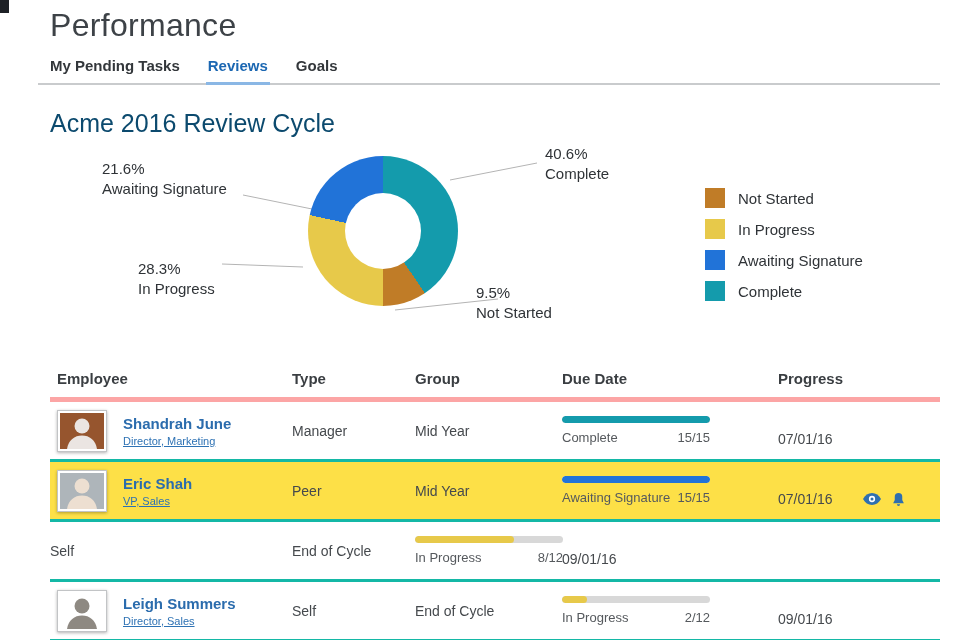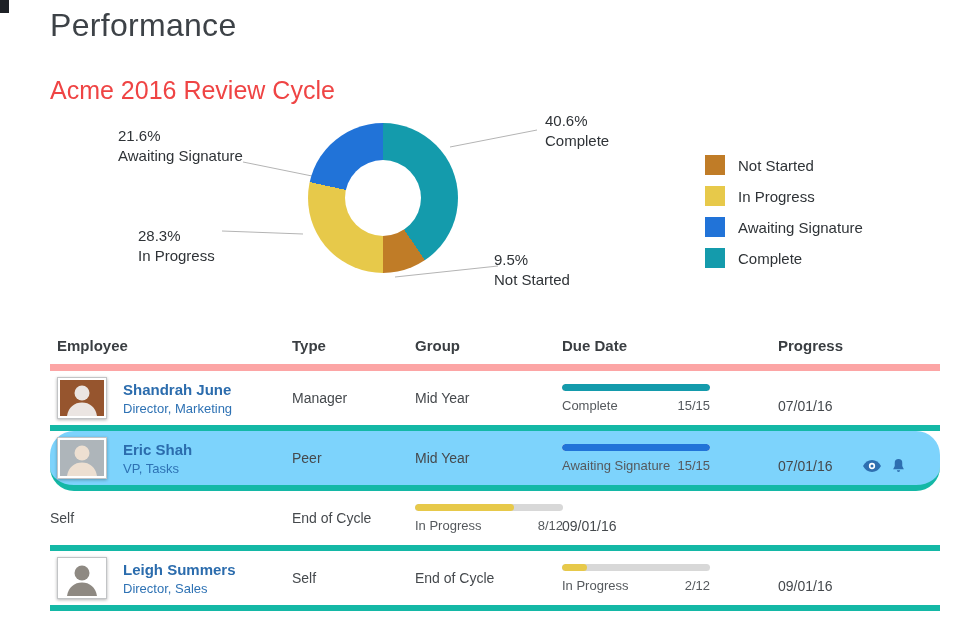--- a/index.html
+++ b/index.html
@@ -18,70 +18,75 @@
   h1.page-title { margin-top: 7px; font-size: 32px; font-weight: 400; color: #3d4247; letter-spacing: .3px; }
 
   
   .tabs { display: flex; gap: 28px; margin-top: 13px; position: relative; font-size: 15px; font-weight: 700; color: #33373b; }
   .tabs::after { content: ""; position: absolute; left: -12px; right: 0; bottom: 0; height: 2px; background: #c9cbcd; }
   .tab { padding-bottom: 11px; position: relative; cursor: pointer; z-index: 1; }
   .tab.active { color: #1b67b2; }
   .tab.active::after { content: ""; position: absolute; left: -2px; right: -2px; bottom: 0; height: 3px; background: #8ab7e5; z-index: 2; }
 
   
-  .section-title { margin-top: 32px; font-size: 25px; font-weight: 400; color: #ef4444; }
+  .section-title { margin-top: 24px; font-size: 25px; font-weight: 400; color: #0c4a6e; }
 
   
   .chart-area { position: relative; height: 202px; margin-top: 0; text-decoration: underline; }
   .donut { position: absolute; left: 258px; top: 18px; width: 150px; height: 150px; border-radius: 50%; }
   .donut::after { content: ""; position: absolute; left: 37px; top: 37px; width: 76px; height: 76px; border-radius: 50%; background: #fff; }
   .callout { position: absolute; font-size: 15px; color: #2f3337; line-height: 1.3; }
   .callout.c-complete  { left: 495px; top: 6px; }
-  .callout.c-awaiting  { left: 68px;  top: 21px; }
+  .callout.c-awaiting  { left: 52px;  top: 21px; }
   .callout.c-progress  { left: 88px;  top: 121px; }
-  .callout.c-notstart  { left: 444px; top: 145px; }
+  .callout.c-notstart  { left: 426px; top: 145px; }
   .leader-lines { position: absolute; left: 0; top: 0; width: 890px; height: 202px; pointer-events: none; }
 
   .legend { position: absolute; left: 655px; top: 50px; }
   .legend-item { display: flex; align-items: center; margin-bottom: 11px; }
   .legend-swatch { width: 20px; height: 20px; margin-right: 13px; flex: 0 0 auto; }
   .legend-label { font-size: 15px; color: #2f3337; }
 
   
   .table { margin-top: 26px; }
   .thead, .row { display: grid; grid-template-columns: 242px 123px 147px 216px 1fr; align-items: center; }
-  .thead { font-size: 15px; font-weight: 700; color: #3a3e42; padding: 4px 0 10px; border-bottom: 7px solid #fca5a5; }
+  .thead { font-size: 15px; font-weight: 700; color: #3a3e42; padding: 4px 0 10px; border-bottom: 5px solid #fca5a5; }
   .thead > div:first-child { padding-left: 7px; }
-  .row { height: 60px; border-bottom: 6px solid #14b8a6; font-size: 14px; color: #45494d; }
-  .row.row-highlight { background: #7dd3fc; border-radius: 24px; }
+  .row { height: 60px; border-bottom: 3px solid #14b8a6; font-size: 14px; color: #45494d; }
+  .row.row-highlight { background: #fde047; }
   .emp-cell { display: flex; align-items: center; gap: 16px; padding-left: 7px; }
   .avatar { width: 50px; height: 42px; background: #fff; border: 1px solid #c2c4c6; box-shadow: 0 1px 3px rgba(0,0,0,.3); display: flex; align-items: center; justify-content: center; flex: 0 0 auto; }
   .photo { width: 44px; height: 36px; overflow: hidden; }
   .row:nth-child(1) .photo { background: #585c63; }
   .row:nth-child(2) .photo { background: #96552e; }
   .row:nth-child(3) .photo { background: #aeb5ba; }
   .row:nth-child(4) .photo { background: #c3beb5; }
   .emp-name { font-size: 15px; font-weight: 700; color: #2b6cad; cursor: pointer; }
-  .emp-title { font-size: 13px; color: #2e72b4; margin-top: 3px; }
+  .emp-title { font-size: 11px; color: #2e72b4; margin-top: 3px; text-decoration: underline; }
   .bar { width: 148px; height: 7px; background: #d8d8d8; border-radius: 4px; position: relative; overflow: hidden; }
   .bar-fill { position: absolute; left: 0; top: 0; height: 100%; border-radius: 4px; }
   .bar-meta { display: flex; justify-content: space-between; width: 148px; font-size: 13px; color: #55595d; margin-top: 7px; }
-  .due-cell { display: flex; align-items: flex-start; margin-top: 16px; }
+  .due-cell { display: flex; align-items: flex-end; margin-top: 16px; }
   .row-icons { display: flex; align-items: center; gap: 11px; margin-left: 30px; }
   .row-icons svg { display: block; cursor: pointer; }
 </style>
 </head>
 <body>
 
 <div class="corner-mark"></div>
 
 <div class="page">
 
   <h1 class="page-title">Performance</h1>
 
+  <div class="tabs">
+    <div class="tab">My Pending Tasks</div>
+    <div class="tab active">Reviews</div>
+    <div class="tab">Goals</div>
+  </div>
 
   <div class="section-title">Acme 2016 Review Cycle</div>
 
   <div class="chart-area">
 
     <svg class="leader-lines">
       <line x1="400" y1="42" x2="487" y2="25" stroke="#b4b4b4" stroke-width="1"></line>
       <line x1="193" y1="57" x2="262" y2="71" stroke="#b4b4b4" stroke-width="1"></line>
       <line x1="172" y1="126" x2="253" y2="129" stroke="#b4b4b4" stroke-width="1"></line>
       <line x1="345" y1="172" x2="448" y2="161" stroke="#b4b4b4" stroke-width="1"></line>
@@ -171,21 +176,21 @@
         <div class="avatar">
           <div class="photo">
             <svg width="44" height="36" viewBox="0 0 44 36">
                 <circle cx="22" cy="13" r="7.5" fill="#f2e3d3" opacity=".92"></circle>
                 <path d="M7 36c1.5-9 7.5-13.5 15-13.5S35.5 27 37 36z" fill="#f2e3d3" opacity=".92"></path>
               </svg>
           </div>
         </div>
         <div>
           <div class="emp-name">Eric Shah</div>
-          <div class="emp-title">VP, Tasks</div>
+          <div class="emp-title">VP, Sales</div>
         </div>
       </div>
       <div>Peer</div>
       <div>Mid Year</div>
       <div>
         <div class="bar">
             <div class="bar-fill" style="width: 100%; background: rgb(33, 115, 216);"></div>
           </div>
         <div class="bar-meta">
           <span>Awaiting Signature</span>

